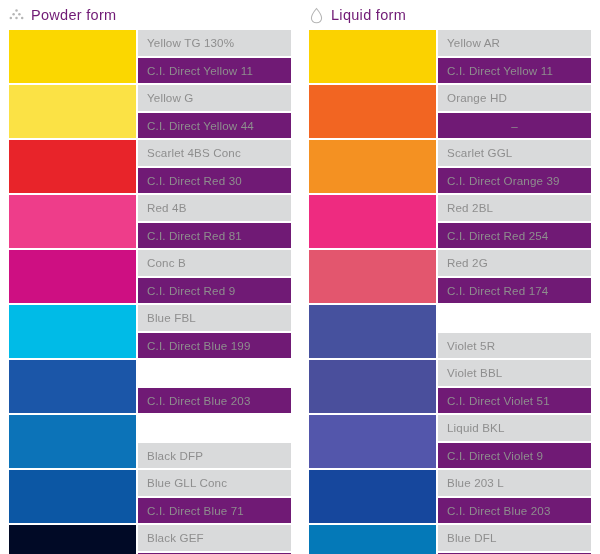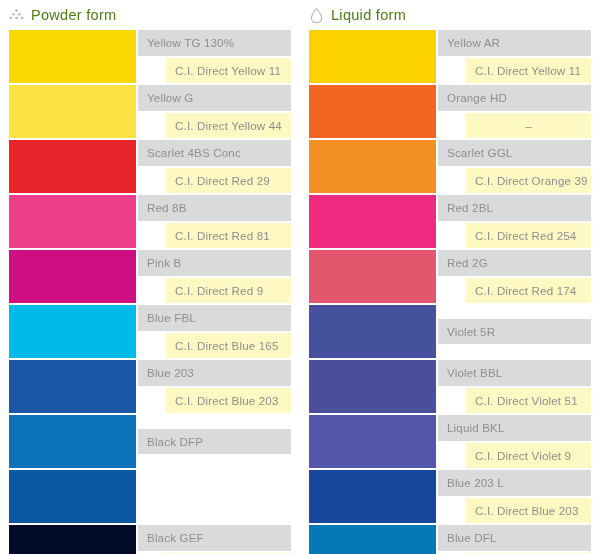--- a/index.html
+++ b/index.html
@@ -28,41 +28,41 @@
   .col-header {
     display: flex;
     align-items: center;
     gap: 7px;
     height: 30px;
     padding-left: 9px;
   }
 
   .col-header .hdr-label {
     font-size: 14.5px;
-    color: #4d7c0f;
+    color: #701a75;
     letter-spacing: 0.3px;
     font-weight: 400;
     white-space: nowrap;
   }
 
   .hdr-icon {
     width: 15px;
     height: 17px;
     flex: 0 0 15px;
     display: block;
   }
 
   .rows {
     padding-left: 9px;
     padding-right: 9px;
   }
 
   .entry {
     display: flex;
-    align-items: center;
+    align-items: flex-end;
     margin-bottom: 2px;
     height: 53px;
     border-radius: 11px;
   }
 
   .swatch {
     width: 127px;
     flex: 0 0 127px;
     height: 53px;
   }
@@ -80,21 +80,21 @@
     align-items: center;
     padding-left: 9px;
     font-size: 11.6px;
     color: #8e8e8e;
     letter-spacing: 0.15px;
     white-space: nowrap;
     overflow: hidden;
   }
 
   .label-row.shade-a { background: #d9dadb; }
-  .label-row.shade-b { background: #fef9c3; margin-left: 28px; }
+  .label-row.shade-b { background: #701a75; }
   .label-row.dash { justify-content: center; padding-left: 0; }
 
   .label-row + .label-row { margin-top: 2px; }
 </style>
 </head>
 <body>
 
 <div class="sheet">
 
   <div class="column">
@@ -121,59 +121,62 @@
           <div class="swatch" style="background: rgb(251, 226, 69);"></div>
           <div class="labels">
             <div class="label-row shade-a">Yellow G</div>
             <div class="label-row shade-b">C.I. Direct Yellow 44</div>
           </div>
         </div>
         <div class="entry">
           <div class="swatch" style="background: rgb(232, 36, 42);"></div>
           <div class="labels">
             <div class="label-row shade-a">Scarlet 4BS Conc</div>
-            <div class="label-row shade-b">C.I. Direct Red 29</div>
+            <div class="label-row shade-b">C.I. Direct Red 30</div>
           </div>
         </div>
         <div class="entry">
           <div class="swatch" style="background: rgb(238, 61, 138);"></div>
           <div class="labels">
-            <div class="label-row shade-a">Red 8B</div>
+            <div class="label-row shade-a">Red 4B</div>
             <div class="label-row shade-b">C.I. Direct Red 81</div>
           </div>
         </div>
         <div class="entry">
           <div class="swatch" style="background: rgb(206, 15, 130);"></div>
           <div class="labels">
-            <div class="label-row shade-a">Pink B</div>
+            <div class="label-row shade-a">Conc B</div>
             <div class="label-row shade-b">C.I. Direct Red 9</div>
           </div>
         </div>
         <div class="entry">
           <div class="swatch" style="background: rgb(0, 187, 231);"></div>
           <div class="labels">
             <div class="label-row shade-a">Blue FBL</div>
-            <div class="label-row shade-b">C.I. Direct Blue 165</div>
+            <div class="label-row shade-b">C.I. Direct Blue 199</div>
           </div>
         </div>
         <div class="entry">
           <div class="swatch" style="background: rgb(27, 86, 168);"></div>
           <div class="labels">
-            <div class="label-row shade-a">Blue 203</div>
             <div class="label-row shade-b">C.I. Direct Blue 203</div>
           </div>
         </div>
         <div class="entry">
           <div class="swatch" style="background: rgb(12, 115, 184);"></div>
           <div class="labels">
             <div class="label-row shade-a">Black DFP</div>
           </div>
         </div>
         <div class="entry">
           <div class="swatch" style="background: rgb(12, 87, 164);"></div>
+          <div class="labels">
+            <div class="label-row shade-a">Blue GLL Conc</div>
+            <div class="label-row shade-b">C.I. Direct Blue 71</div>
+          </div>
         </div>
         <div class="entry">
           <div class="swatch" style="background: rgb(1, 10, 38);"></div>
           <div class="labels">
             <div class="label-row shade-a">Black GEF</div>
             <div class="label-row shade-b">C.I. Direct Black 168</div>
           </div>
         </div>
       </div>
   </div>

